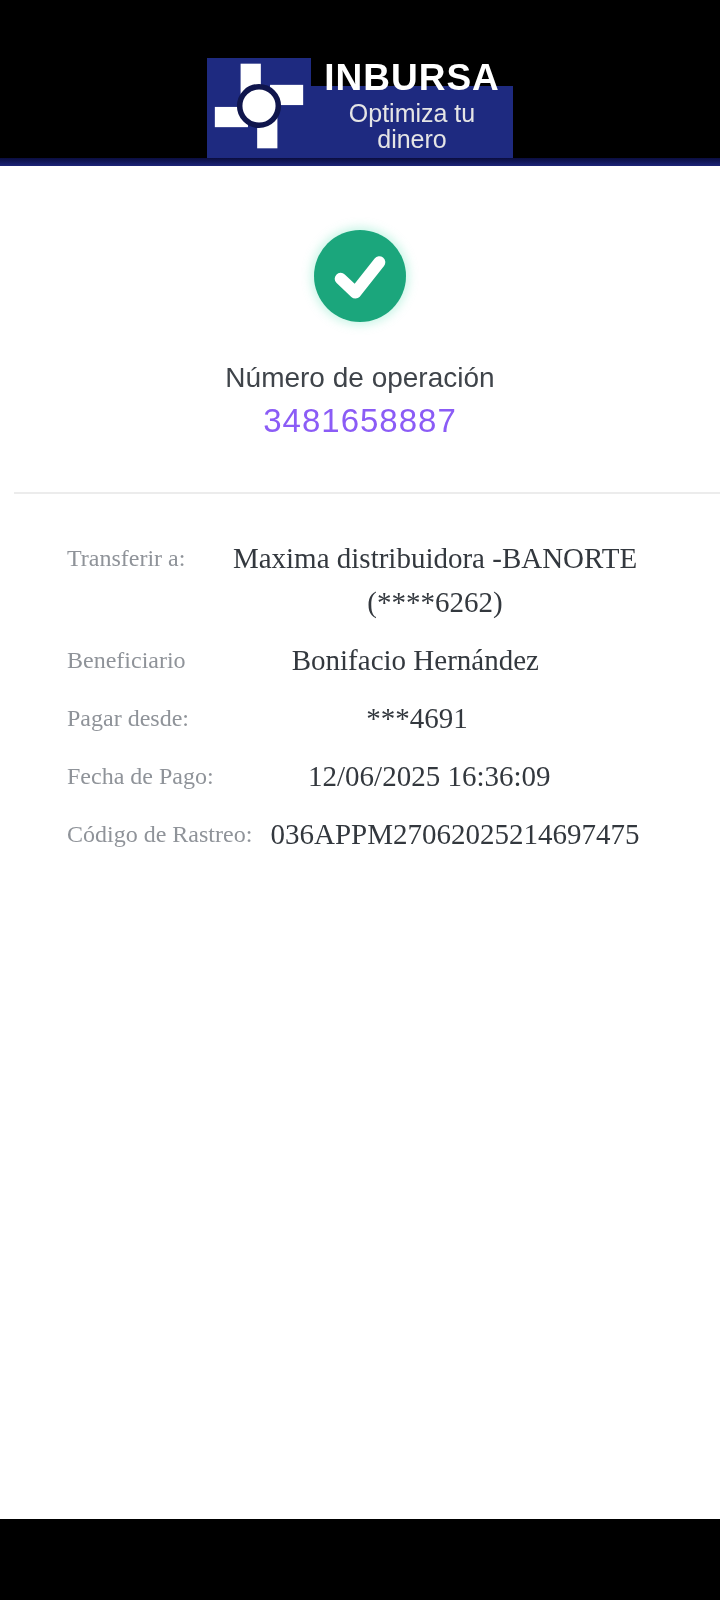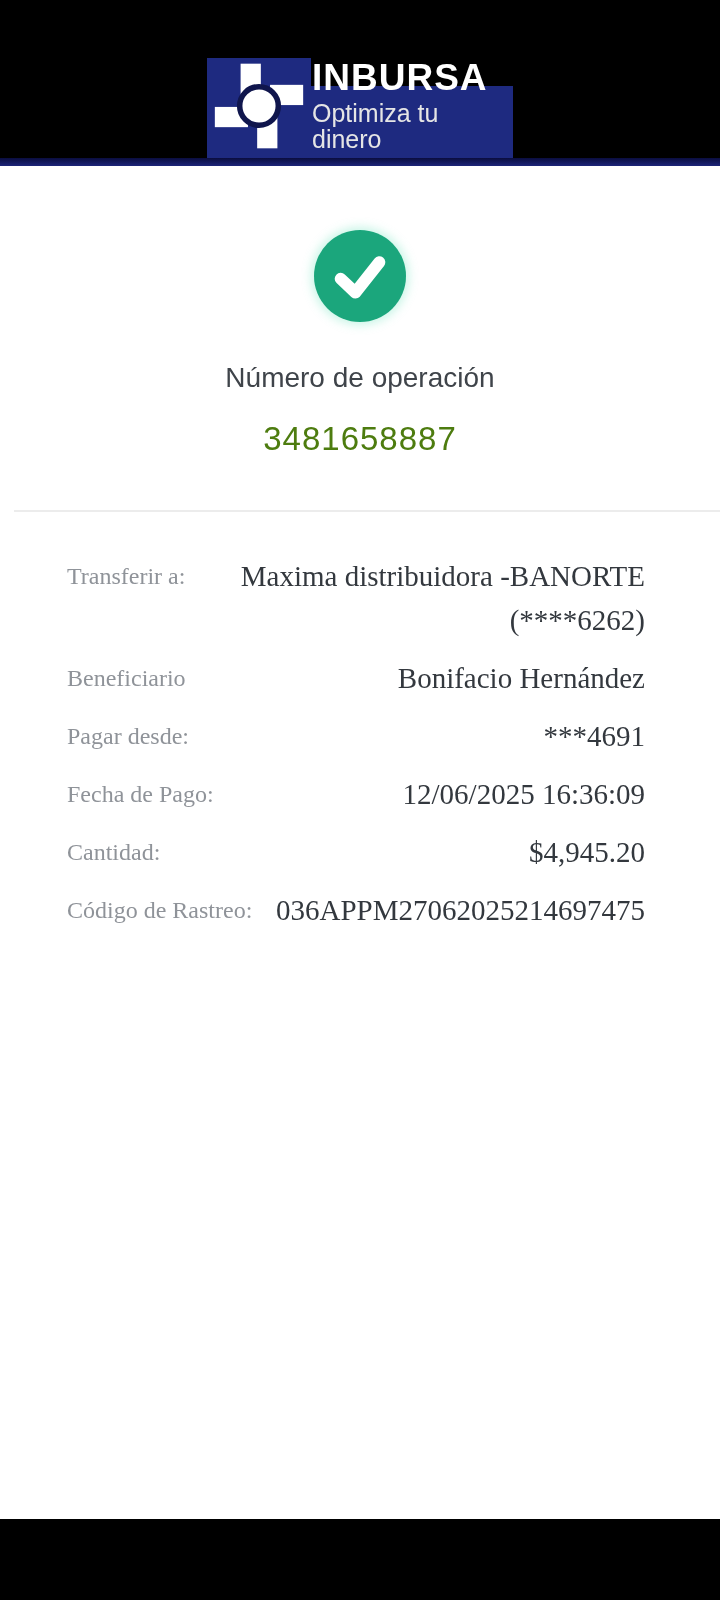--- a/index.html
+++ b/index.html
@@ -51,21 +51,21 @@
     bottom: 6px;
     width: 92px;
     height: 92px;
   }
   .logo-text {
     position: absolute;
     left: 50%;
     margin-left: -48px;
     bottom: 6px;
     width: 200px;
-    text-align: left;
+    text-align: center;
     color: #ffffff;
     line-height: 1.05;
   }
   .logo-name {
     font-size: 37px;
     font-weight: bold;
     letter-spacing: 1px;
     color: #ffffff;
   }
   .logo-tagline {
@@ -94,25 +94,25 @@
     justify-content: center;
   }
 
   .op-label {
     margin-top: 40px;
     text-align: center;
     font-size: 28px;
     color: #3f444a;
   }
   .op-number {
-    margin-top: 26px;
+    margin-top: 8px;
     text-align: center;
     font-size: 33px;
     letter-spacing: 1px;
-    color: #4d7c0f;
+    color: #8b5cf6;
   }
 
   .divider {
     margin: 52px 0 0 14px;
     height: 2px;
     background: #ececec;
   }
 
   .rows {
     margin-top: 42px;
@@ -128,21 +128,21 @@
   }
   .row-label {
     font-size: 24px;
     color: #8f9399;
     white-space: nowrap;
     flex: 0 0 auto;
   }
   .row-value {
     font-size: 29px;
     color: #33383e;
-    text-align: right;
+    text-align: center;
     flex: 1 1 auto;
   }
   .row-value.wrap-transfer { max-width: 420px; }
   .row-value.wrap-code { max-width: 380px; word-break: break-all; }
 
   
   .bottom-black {
     position: absolute;
     left: 0;
     bottom: 0;
@@ -204,24 +204,20 @@
       <div class="row">
         <span class="row-label">Pagar desde:</span>
         <span class="row-value">***4691</span>
       </div>
 
       <div class="row">
         <span class="row-label">Fecha de Pago:</span>
         <span class="row-value">12/06/2025 16:36:09</span>
       </div>
 
-      <div class="row">
-        <span class="row-label">Cantidad:</span>
-        <span class="row-value">$4,945.20</span>
-      </div>
 
       <div class="row">
         <span class="row-label">Código de Rastreo:</span>
         <span class="row-value wrap-code">036APPM27062025214697475</span>
       </div>
 
     </div>
   </div>
 
   <div class="bottom-black"></div>

